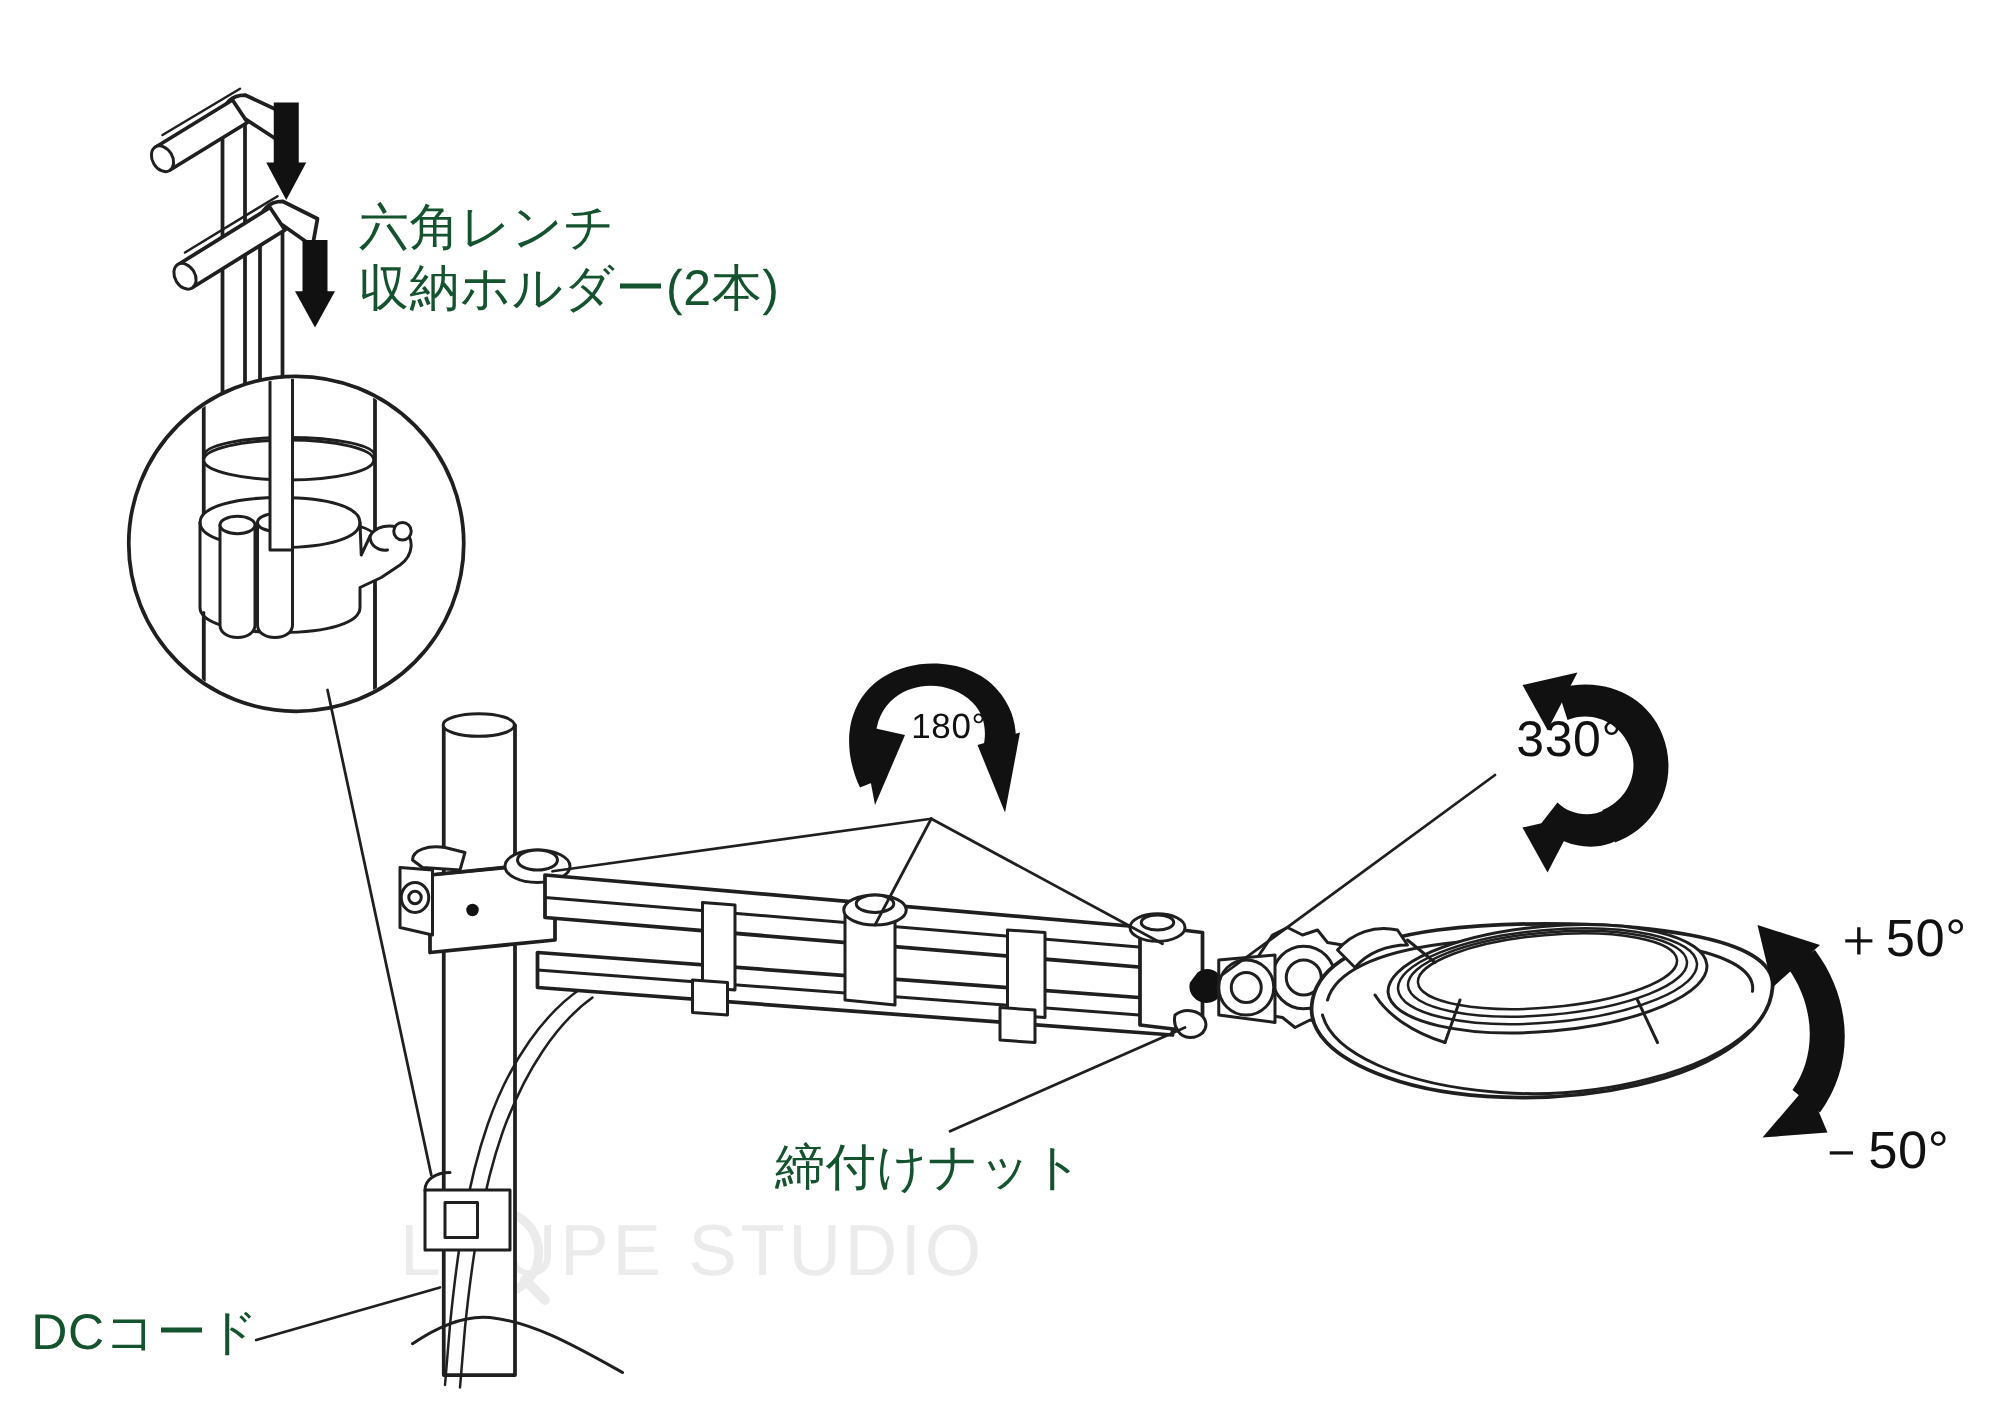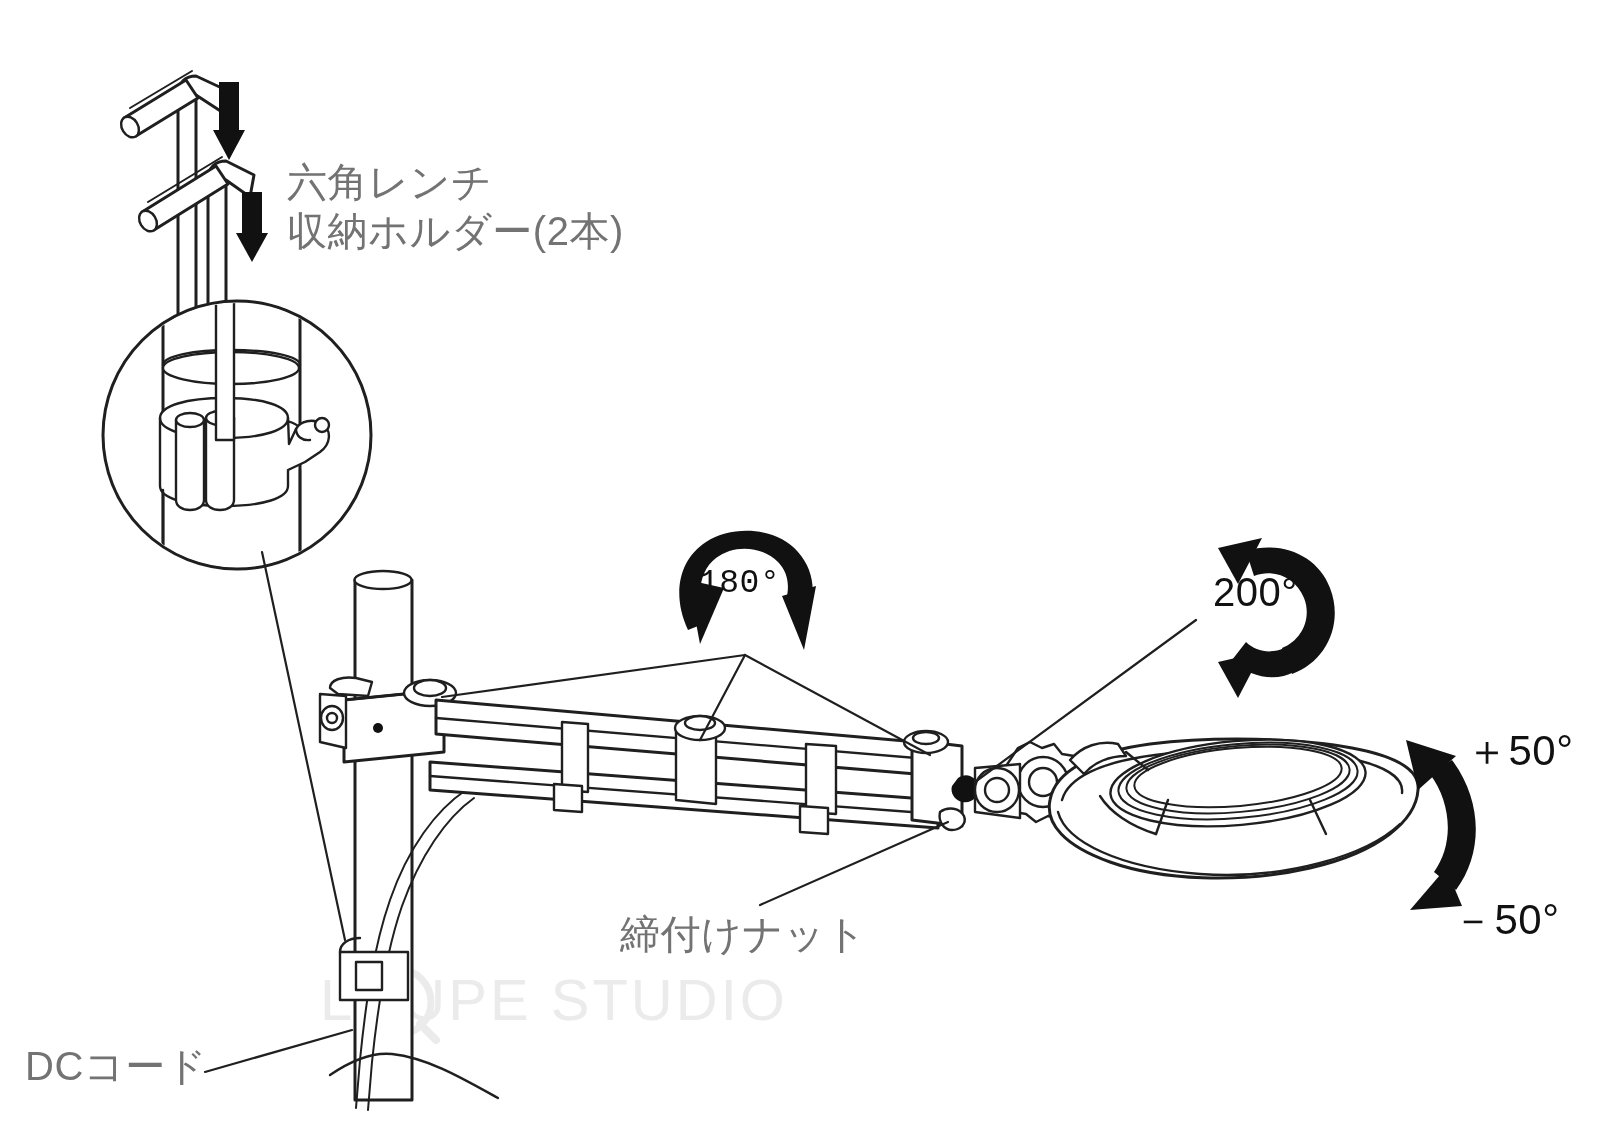--- a/index.html
+++ b/index.html
@@ -19,21 +19,21 @@
   }
   #diagram {
     position: absolute;
     left: 0;
     top: 0;
     width: 1600px;
     height: 1142px;
   }
   .lbl {
     position: absolute;
-    color: #737373;
+    color: #14532d;
     font-weight: 400;
     line-height: 1.22;
     white-space: pre;
     letter-spacing: 0.5px;
   }
   #label-hex-wrench {
     left: 287px;
     top: 158px;
     font-size: 40px;
   }
@@ -53,25 +53,24 @@
     font-size: 40px;
   }
   .deg {
     position: absolute;
     color: #111111;
     font-size: 42px;
     letter-spacing: 0.5px;
     white-space: pre;
   }
   #label-180 {
-    left: 699px;
+    left: 729px;
     top: 565px;
-    font-size: 33px;
+    font-size: 28px;
     z-index: 6;
-    font-family: Liberation Mono, monospace;
   }
   #label-330 {
     left: 1213px;
     top: 570px;
     font-size: 40px;
     z-index: 6;
   }
   #label-plus90 {
     left: 1466px;
     top: 723px;
@@ -318,19 +317,19 @@
   <div class="lbl" id="label-hex-wrench">六角レンチ
 収納ホルダー(2本)</div>
 
 
   <div class="lbl" id="label-dc-cord">DCコード</div>
 
   <div class="lbl" id="label-tightening-nut">締付けナット</div>
 
   <div class="deg" id="label-180">180°</div>
 
-  <div class="deg" id="label-330">200°</div>
+  <div class="deg" id="label-330">330°</div>
 
   <div class="deg" id="label-plus90">＋50°</div>
 
   <div class="deg" id="label-minus90">－50°</div>
 
 </div>
 
 </body></html>

